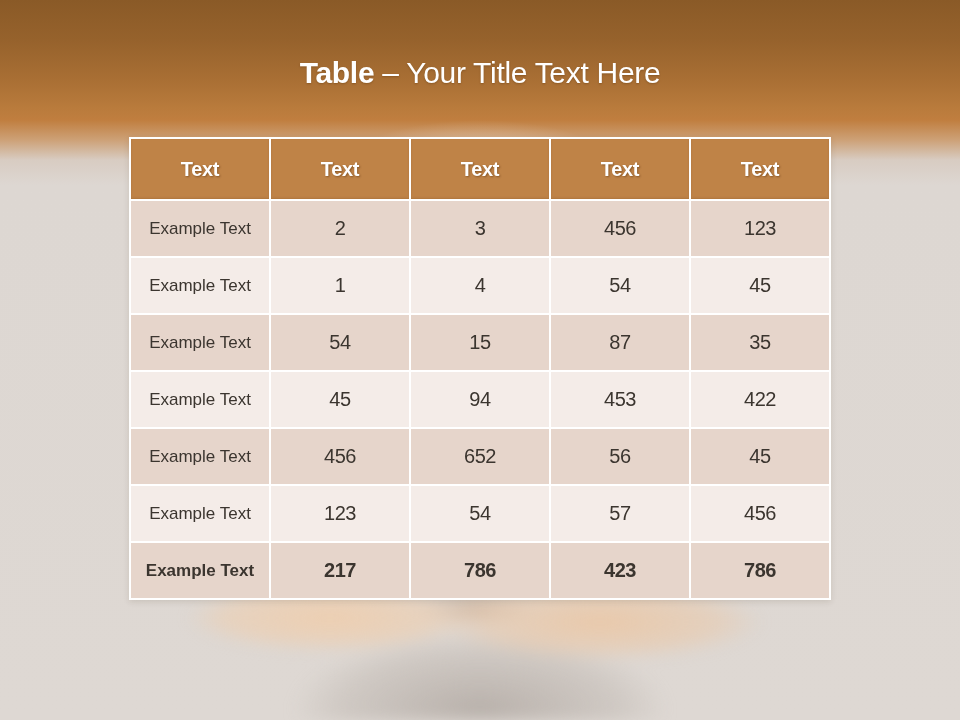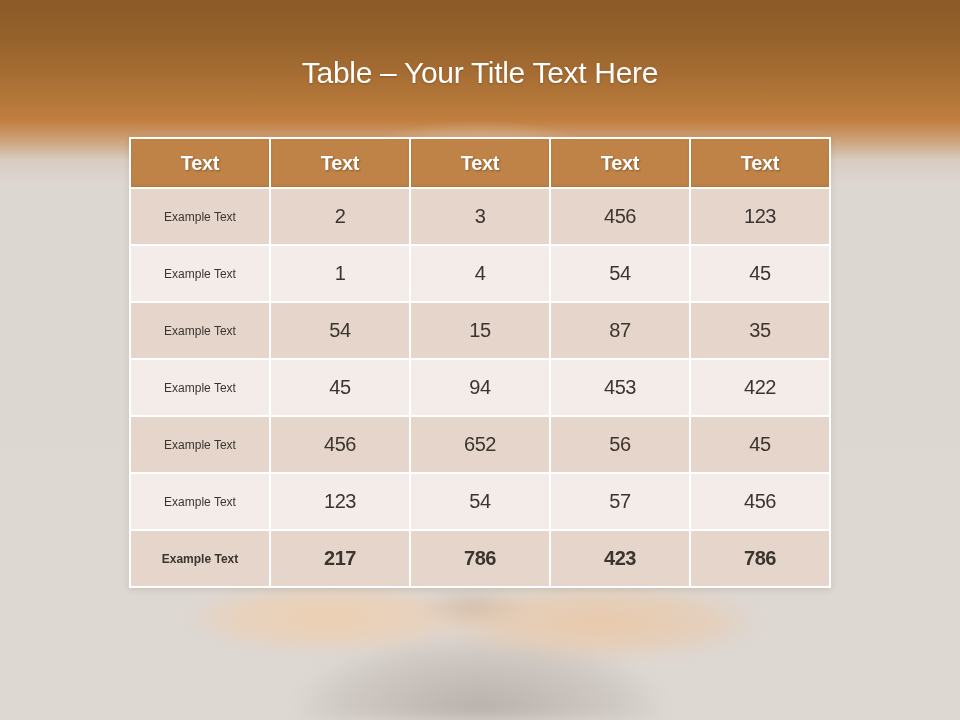--- a/index.html
+++ b/index.html
@@ -43,52 +43,52 @@
   .slide-title {
     position: absolute;
     top: 56px; left: 0; width: 960px;
     text-align: center;
     color: #ffffff;
     font-size: 30px;
     letter-spacing: -0.3px;
     text-shadow: 0 1px 2px rgba(70,35,0,0.3);
     white-space: pre;
   }
-  .slide-title .emph { font-weight: 400; margin-top: 42px; }
+  .slide-title .emph { font-weight: 700; margin-top: 42px; }
   .slide-title .rest { font-weight: 400; margin-top: 36px; }
 
   table.data-table {
     position: absolute;
     left: 129px; top: 137px;
     width: 702px;
     border-collapse: collapse;
     table-layout: fixed;
     box-shadow: 0 2px 6px rgba(60,40,20,0.12);
   }
   .data-table th, .data-table td {
     border: 2px solid #ffffff;
     text-align: center;
     vertical-align: middle;
     color: #3b352f;
     padding: 0;
   }
-  .data-table thead tr { height: 50px; }
+  .data-table thead tr { height: 62px; }
   .data-table tbody tr { height: 57px; }
   .data-table th {
     background: #bf8347;
     color: #ffffff;
     font-size: 20px;
     font-weight: 700;
     letter-spacing: -0.3px;
     text-shadow: 1px 1px 2px rgba(70,35,0,0.45);
     box-shadow: inset 0 -1px 2px rgba(90,50,10,0.15);
   }
   .data-table tbody tr:nth-child(odd)  td { background: #e6d5cb; }
   .data-table tbody tr:nth-child(even) td { background: #f4ece8; }
-  .data-table td.label { font-size: 12px; }
+  .data-table td.label { font-size: 17px; }
   .data-table td.num   { font-size: 20px; letter-spacing: -0.4px; }
   .data-table tr.total td { font-weight: 700; }
 </style>
 </head>
 <body>
 
 <div class="backdrop"></div>
 <div class="photo-fist"></div>
 
 <div class="slide-title"><span class="emph">Table</span><span class="rest"> – Your Title Text Here</span></div>

